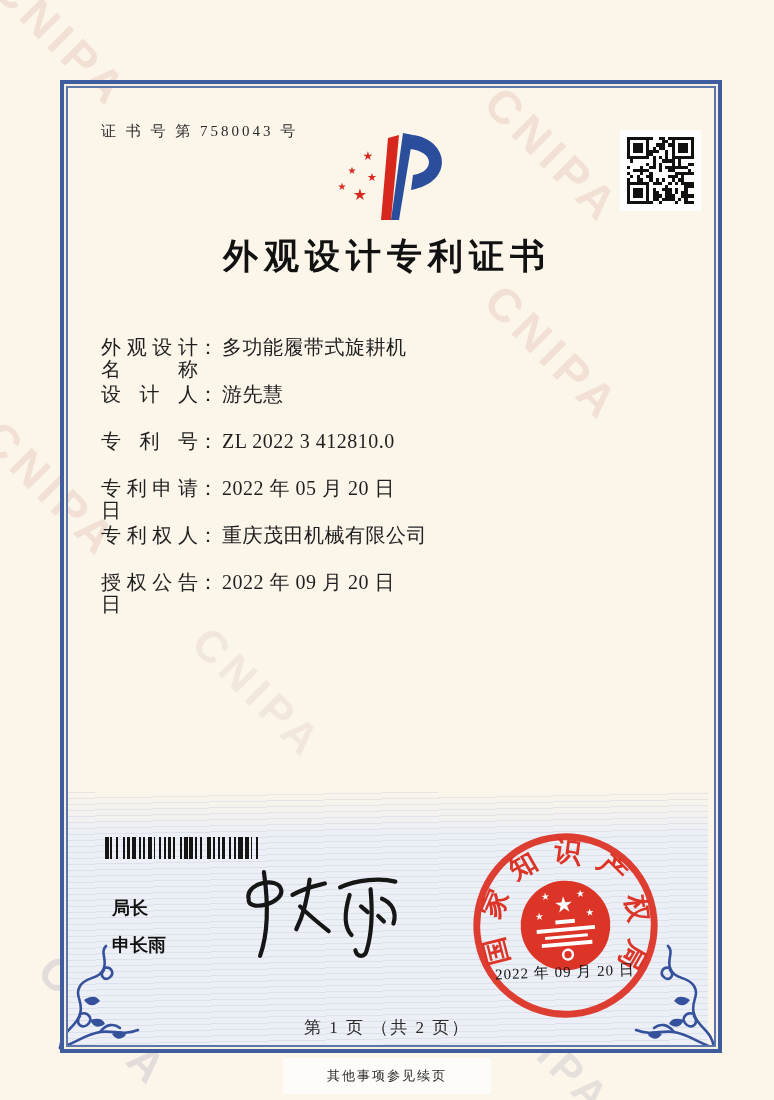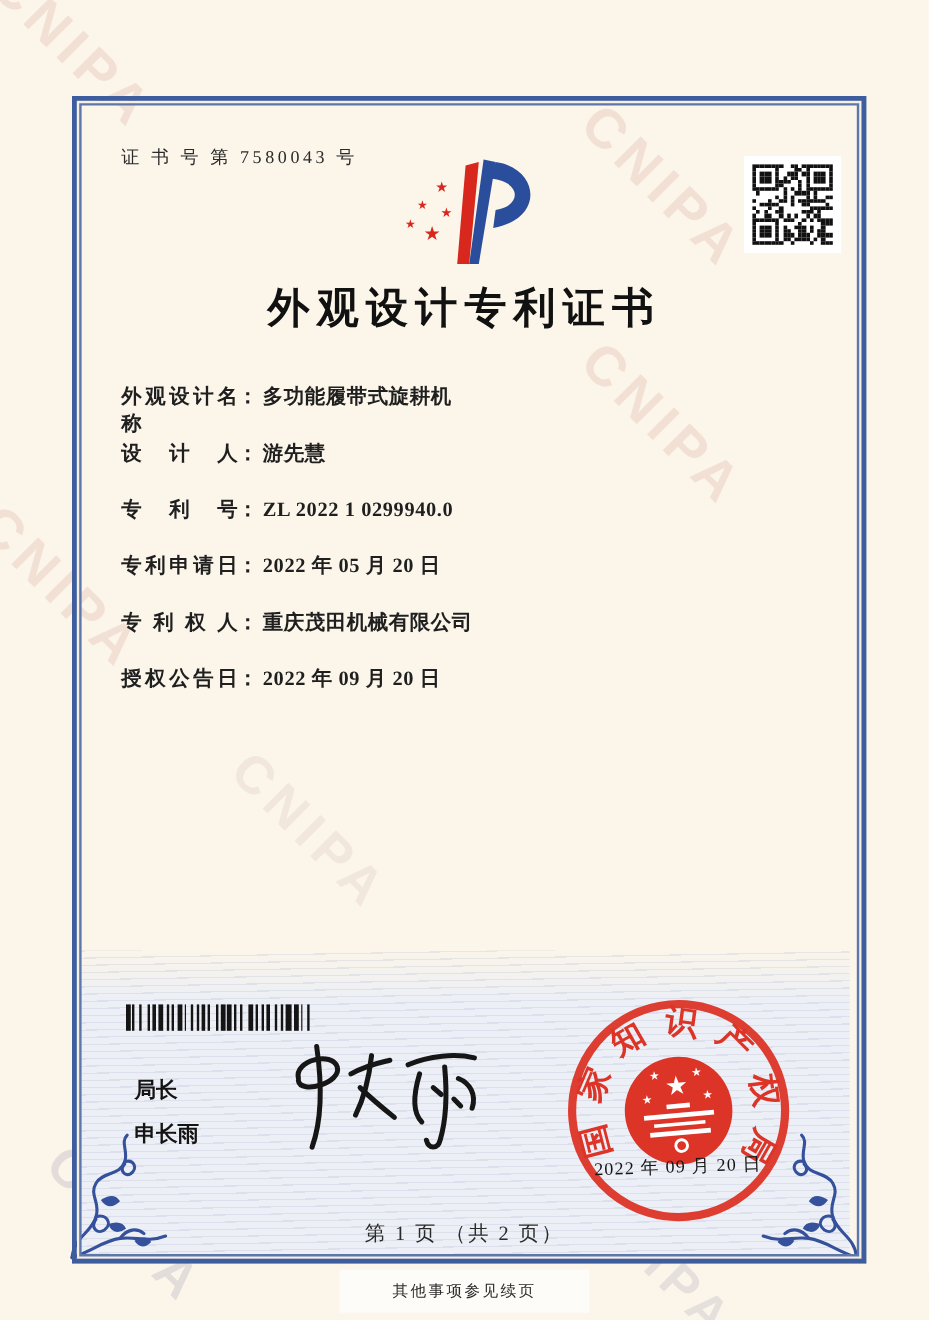--- a/index.html
+++ b/index.html
@@ -25,21 +25,21 @@
   .flourish.fl{left:54px;top:940px;}
   .flourish.fr{left:632px;top:940px;transform:scaleX(-1);}
   .certno{position:absolute;left:101px;top:122px;font-size:15px;letter-spacing:3px;color:#2a2a2a;}
   .logo{position:absolute;left:328px;top:126px;width:132px;height:102px;}
   .qr{position:absolute;left:620px;top:130px;padding:7px;background:#ffffff;display:grid;
       grid-template-columns:repeat(21,3.2px);grid-auto-rows:3.2px;}
   .qr i{display:block;}
   .qr i.on{background:#111;}
   .title{position:absolute;left:64px;top:233px;width:646px;text-align:center;
          font-size:35px;font-weight:bold;letter-spacing:6px;color:#111;}
-  .fields{position:absolute;left:101px;top:320px;width:612px;font-size:17px;color:#1f1f1f;font-weight:bold;}
+  .fields{position:absolute;left:101px;top:336px;width:612px;font-size:20px;color:#1f1f1f;}
   .frow{position:relative;height:47px;line-height:22px;}
   .flabel{display:inline-block;width:97px;text-align:justify;text-align-last:justify;vertical-align:top;}
   .fcolon{display:inline-block;margin-right:4px;}
   .fvalue{letter-spacing:0.5px;}
   .grant2{position:absolute;left:249px;top:0;}
   .paras{position:absolute;left:101px;top:645px;width:612px;font-size:15.5px;line-height:29.5px;
          text-align:justify;color:#1c1c1c;}
   .paras p{margin:0;text-indent:2em;}
   .barcode{position:absolute;left:105px;top:837px;height:22px;font-size:0;}
   .barcode b{display:inline-block;height:22px;}
@@ -561,21 +561,21 @@
   <div class="title">外观设计专利证书</div>
 
   <div class="fields">
     <div class="frow">
       <span class="flabel">外观设计名称</span><span class="fcolon">：</span><span class="fvalue">多功能履带式旋耕机</span>
     </div>
     <div class="frow">
       <span class="flabel">设计人</span><span class="fcolon">：</span><span class="fvalue">游先慧</span>
     </div>
     <div class="frow">
-      <span class="flabel">专利号</span><span class="fcolon">：</span><span class="fvalue">ZL 2022 1 0299940.0</span>
+      <span class="flabel">专利号</span><span class="fcolon">：</span><span class="fvalue">ZL 2022 3 412810.0</span>
     </div>
     <div class="frow">
       <span class="flabel">专利申请日</span><span class="fcolon">：</span><span class="fvalue">2022 年 05 月 20 日</span>
     </div>
     <div class="frow">
       <span class="flabel">专利权人</span><span class="fcolon">：</span><span class="fvalue">重庆茂田机械有限公司</span>
     </div>
     <div class="frow">
       <span class="flabel">授权公告日</span><span class="fcolon">：</span><span class="fvalue">2022 年 09 月 20 日</span>
     </div>

